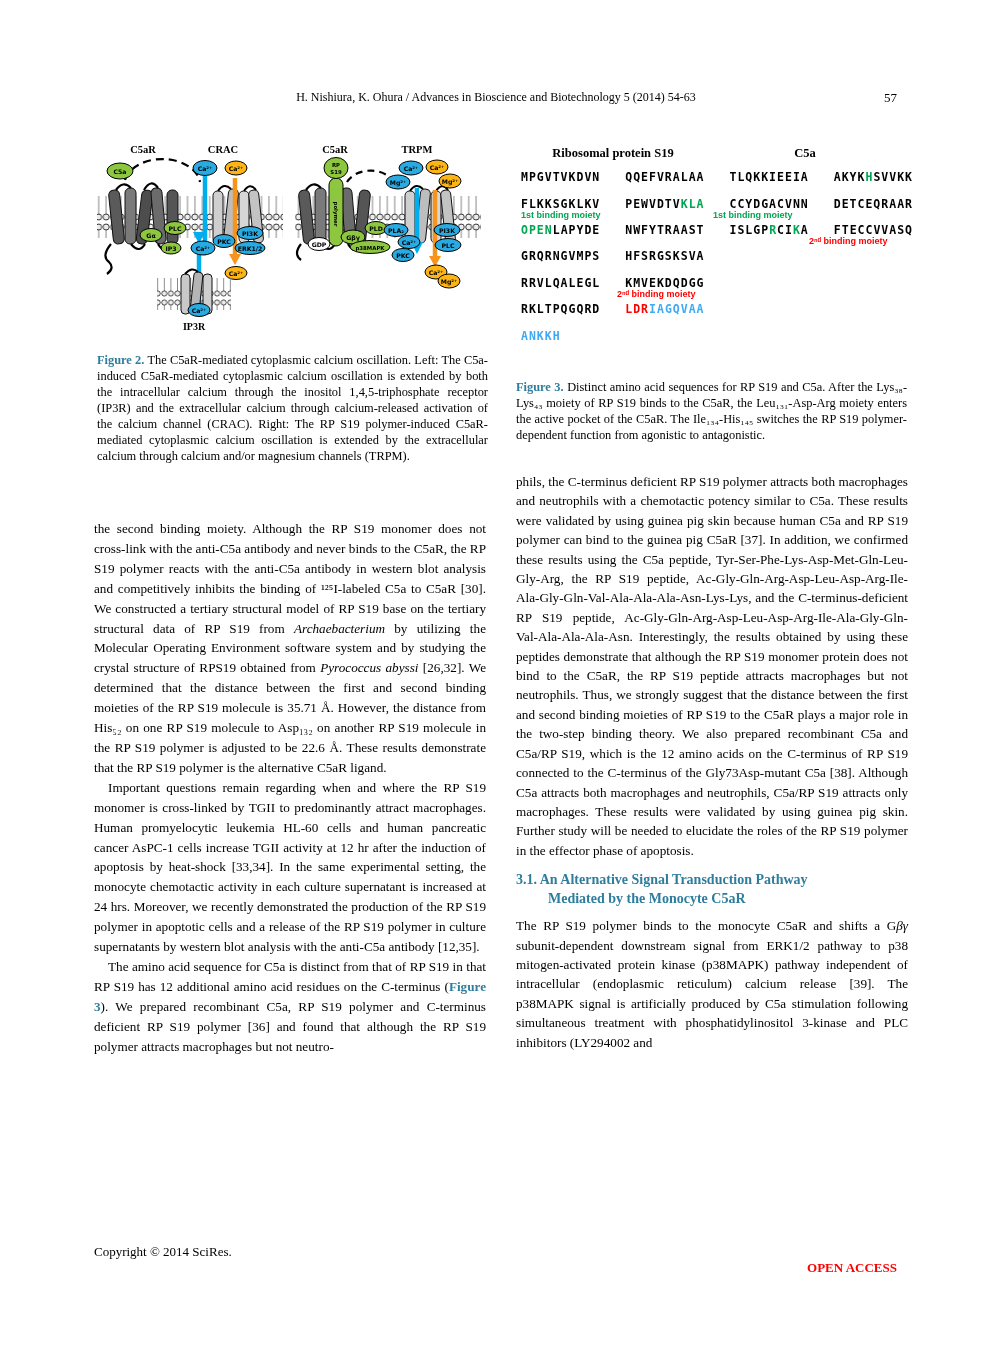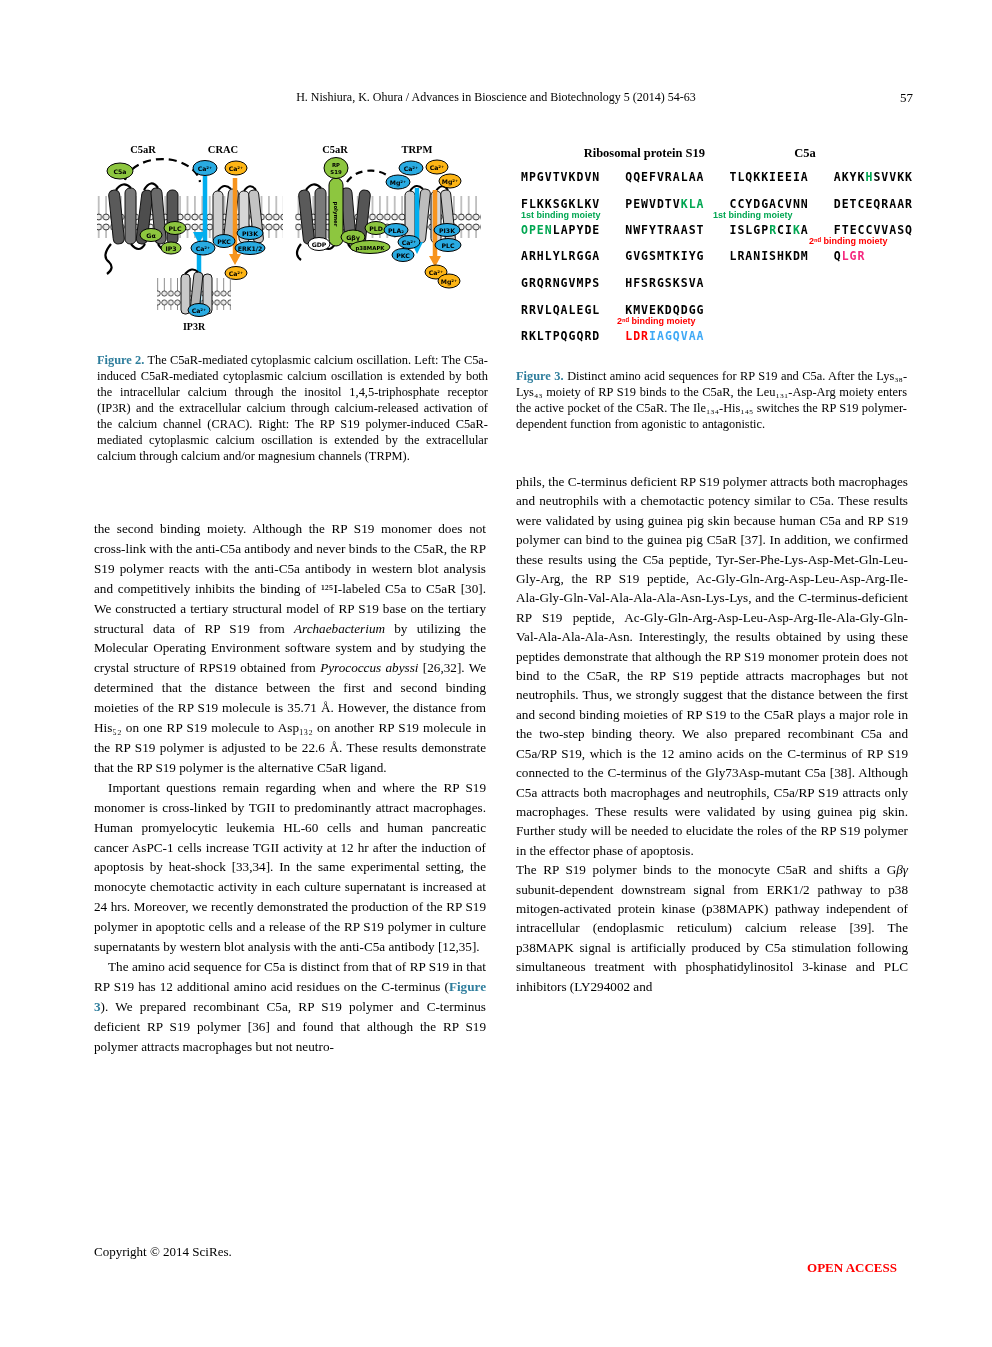--- a/index.html
+++ b/index.html
@@ -1,37 +1,37 @@
 <!DOCTYPE html>
 <html><head>
 <meta charset="utf-8">
 <style>
   html,body{margin:0;padding:0;background:#ffffff;}
   body{width:992px;height:1347px;position:relative;font-family:"Liberation Serif","DejaVu Sans",serif;color:#000;}
   .hdr-cite{position:absolute;top:90px;left:0;width:992px;text-align:center;font-size:12px;}
-  .hdr-page{position:absolute;top:90px;right:79px;font-size:13px;}
+  .hdr-page{position:absolute;top:90px;right:95px;font-size:13px;}
 
   
   .fig2{position:absolute;left:95px;top:138px;width:390px;height:212px;}
   .ov{font-family:"DejaVu Sans",sans-serif;font-size:6.2px;font-weight:bold;text-anchor:middle;fill:#000;}
   .ov5{font-family:"DejaVu Sans",sans-serif;font-size:5.4px;font-weight:bold;text-anchor:middle;fill:#000;}
   .tlabel{font-family:"Liberation Serif",serif;font-size:10.5px;font-weight:bold;text-anchor:middle;fill:#000;}
   .erlabel{font-family:"Liberation Serif",serif;font-size:10px;font-weight:bold;text-anchor:middle;fill:#000;}
 
   
   .caption{font-size:12.4px;line-height:16px;text-align:justify;}
   .fig2-cap{position:absolute;left:97px;top:352px;width:391px;}
-  .fig3-cap{position:absolute;left:516px;top:368px;width:391px;}
+  .fig3-cap{position:absolute;left:516px;top:379px;width:391px;}
   .figlabel{color:#2E7D9C;font-weight:bold;}
   .figref{color:#2E7D9C;font-weight:bold;}
 
   
   .fig3{position:absolute;left:521px;top:146px;width:382px;}
   .fig3-headers{display:flex;margin-bottom:9px;font-weight:bold;font-size:12.5px;}
-  .fig3-headers .h1{width:184px;text-align:right;}
+  .fig3-headers .h1{width:184px;text-align:center;}
   .fig3-headers .h2{width:184px;margin-left:8px;text-align:center;}
   .seq-row{display:flex;gap:25px;height:15px;margin-bottom:12px;font-family:"DejaVu Sans Mono",monospace;font-weight:bold;font-size:11.5px;letter-spacing:1px;white-space:nowrap;}
   .seq-cell{width:88px;overflow:visible;}
   .seq-row.lab{position:relative;display:block;height:11px;margin:-14px 0 2px 0;font-family:"Liberation Sans","DejaVu Sans",sans-serif;font-size:9px;font-weight:bold;letter-spacing:0;}
   .seq-row.lab span{position:absolute;top:0;}
   .sk{color:#000;} .sg{color:#00A651;} .sr{color:#FF0000;} .sm{color:#F5287E;} .sb{color:#3FA9F5;text-align:right;}
 
   
   .col{position:absolute;text-align:justify;font-size:13.2px;}
   .col-left{left:94px;top:519px;width:392px;line-height:19.9px;}
@@ -251,59 +251,63 @@
       <div class="seq-row">
         <div class="seq-cell"><span class="sg">OPEN</span><span class="sk">LAPYDE</span></div>
         <div class="seq-cell"><span class="sk">NWFYTRAAST</span></div>
         <div class="seq-cell"><span class="sk">ISLGP</span><span class="sg">R</span><span class="sk">CI</span><span class="sg">K</span><span class="sk">A</span></div>
         <div class="seq-cell"><span class="sk">FTECCVVASQ</span></div>
       </div>
       <div class="seq-row lab">
         <span class="sr" style="left: 288px;">2ⁿᵈ binding moiety</span>
       </div>
       <div class="seq-row">
-        <div class="seq-cell"><span class="sk">ARHLYLRGGA</span></div>
-        <div class="seq-cell"><span class="sk">GVGSMTKIYG</span></div>
-        <div class="seq-cell"><span class="sk">LRANISHKDM</span></div>
-        <div class="seq-cell"><span class="sk">Q</span><span class="sm">LGR</span></div>
-      </div>
-      <div class="seq-row">
         <div class="seq-cell"><span class="sk">GRQRNGVMPS</span></div>
         <div class="seq-cell"><span class="sk">HFSRGSKSVA</span></div>
         <div class="seq-cell"></div>
         <div class="seq-cell"></div>
       </div>
       <div class="seq-row">
         <div class="seq-cell"><span class="sk">RRVLQALEGL</span></div>
         <div class="seq-cell"><span class="sk">KMVEKDQDGG</span></div>
         <div class="seq-cell"></div>
         <div class="seq-cell"></div>
       </div>
       <div class="seq-row lab">
         <span class="sr" style="left: 96px;">2ⁿᵈ binding moiety</span>
       </div>
       <div class="seq-row">
         <div class="seq-cell"><span class="sk">RKLTPQGQRD</span></div>
         <div class="seq-cell"><span class="sr">LDR</span><span class="sb">IAGQVAA</span></div>
+        <div class="seq-cell"></div>
+        <div class="seq-cell"></div>
+      </div>
+      <div class="seq-row">
+        <div class="seq-cell"><span class="sb">ANKKH</span></div>
+        <div class="seq-cell"></div>
         <div class="seq-cell"></div>
         <div class="seq-cell"></div>
       </div>
     </div>
 </div>
 
 <div class="caption fig3-cap">
   <span class="figlabel">Figure 3.</span>
   <span>Distinct amino acid sequences for RP S19 and C5a. After the Lys₃₈-Lys₄₃ moiety of RP S19 binds to the C5aR, the Leu₁₃₁-Asp-Arg moiety enters the active pocket of the C5aR. The Ile₁₃₄-His₁₄₅ switches the RP S19 polymer-dependent function from agonistic to antagonistic.</span>
 </div>
 
 <div class="col col-left">
   <p>the second binding moiety. Although the RP S19 monomer does not cross-link with the anti-C5a antibody and never binds to the C5aR, the RP S19 polymer reacts with the anti-C5a antibody in western blot analysis and competitively inhibits the binding of ¹²⁵I-labeled C5a to C5aR [30]. We constructed a tertiary structural model of RP S19 base on the tertiary structural data of RP S19 from <i>Archaebacterium</i> by utilizing the Molecular Operating Environment software system and by studying the crystal structure of RPS19 obtained from <i>Pyrococcus abyssi</i> [26,32]. We determined that the distance between the first and second binding moieties of the RP S19 molecule is 35.71 Å. However, the distance from His₅₂ on one RP S19 molecule to Asp₁₃₂ on another RP S19 molecule in the RP S19 polymer is adjusted to be 22.6 Å. These results demonstrate that the RP S19 polymer is the alternative C5aR ligand.</p>
   <p class="indent">Important questions remain regarding when and where the RP S19 monomer is cross-linked by TGII to predominantly attract macrophages. Human promyelocytic leukemia HL-60 cells and human pancreatic cancer AsPC-1 cells increase TGII activity at 12 hr after the induction of apoptosis by heat-shock [33,34]. In the same experimental setting, the monocyte chemotactic activity in each culture supernatant is increased at 24 hrs. Moreover, we recently demonstrated the production of the RP S19 polymer in apoptotic cells and a release of the RP S19 polymer in culture supernatants by western blot analysis with the anti-C5a antibody [12,35].</p>
   <p class="indent">The amino acid sequence for C5a is distinct from that of RP S19 in that RP S19 has 12 additional amino acid residues on the C-terminus (<span class="figref">Figure 3</span>). We prepared recombinant C5a, RP S19 polymer and C-terminus deficient RP S19 polymer [36] and found that although the RP S19 polymer attracts macrophages but not neutro-</p>
 </div>
 
 <div class="col col-right">
   <p>phils, the C-terminus deficient RP S19 polymer attracts both macrophages and neutrophils with a chemotactic potency similar to C5a. These results were validated by using guinea pig skin because human C5a and RP S19 polymer can bind to the guinea pig C5aR [37]. In addition, we confirmed these results using the C5a peptide, Tyr-Ser-Phe-Lys-Asp-Met-Gln-Leu-Gly-Arg, the RP S19 peptide, Ac-Gly-Gln-Arg-Asp-Leu-Asp-Arg-Ile-Ala-Gly-Gln-Val-Ala-Ala-Ala-Asn-Lys-Lys, and the C-terminus-deficient RP S19 peptide, Ac-Gly-Gln-Arg-Asp-Leu-Asp-Arg-Ile-Ala-Gly-Gln-Val-Ala-Ala-Ala-Asn. Interestingly, the results obtained by using these peptides demonstrate that although the RP S19 monomer protein does not bind to the C5aR, the RP S19 peptide attracts macrophages but not neutrophils. Thus, we strongly suggest that the distance between the first and second binding moieties of RP S19 to the C5aR plays a major role in the two-step binding theory. We also prepared recombinant C5a and C5a/RP S19, which is the 12 amino acids on the C-terminus of RP S19 connected to the C-terminus of the Gly73Asp-mutant C5a [38]. Although C5a attracts both macrophages and neutrophils, C5a/RP S19 attracts only macrophages. These results were validated by using guinea pig skin. Further study will be needed to elucidate the roles of the RP S19 polymer in the effector phase of apoptosis.</p>
+  <div class="sec-head">
+    <div>3.1. An Alternative Signal Transduction Pathway</div>
+    <div class="l2">Mediated by the Monocyte C5aR</div>
+  </div>
   <p>The RP S19 polymer binds to the monocyte C5aR and shifts a G<i>βγ</i> subunit-dependent downstream signal from ERK1/2 pathway to p38 mitogen-activated protein kinase (p38MAPK) pathway independent of intracellular (endoplasmic reticulum) calcium release [39]. The p38MAPK signal is artificially produced by C5a stimulation following simultaneous treatment with phosphatidylinositol 3-kinase and PLC inhibitors (LY294002 and</p>
 </div>
 
 <div class="ftr-left">Copyright © 2014 SciRes.</div>
 <div class="ftr-right">OPEN ACCESS</div>
 
 </body></html>

